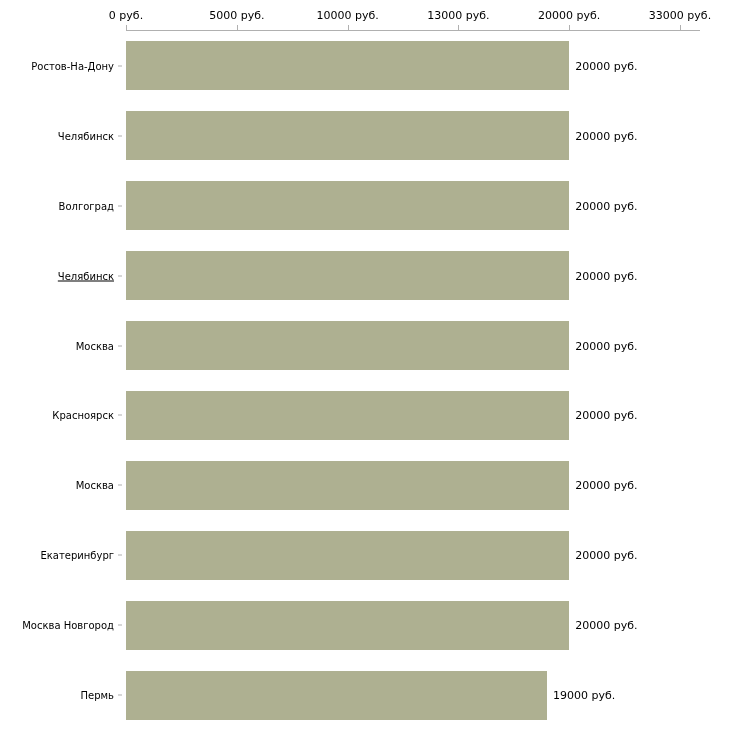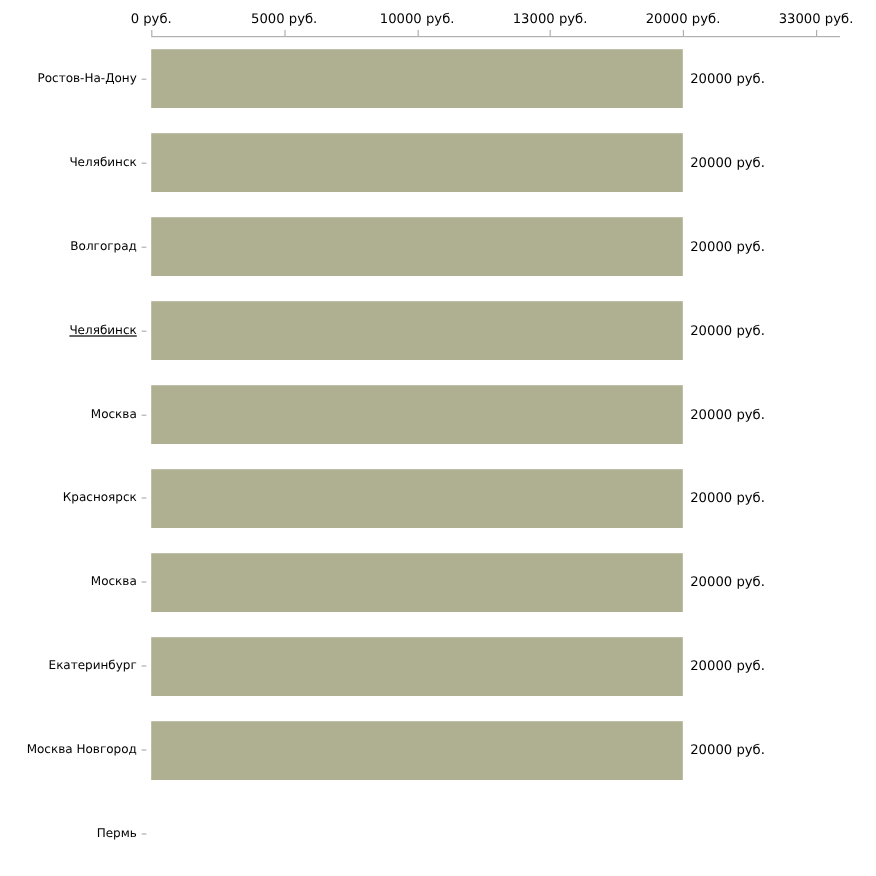--- a/index.html
+++ b/index.html
@@ -181,15 +181,19 @@
         <div class="bar-value" style="left: 443.2px;">20000 руб.</div>
       </div>
       <div class="row" style="top: 499.75px; height: 49px;">
         <div class="bar" style="width: 443.2px; background: rgb(174, 176, 145);"></div>
         <div class="bar-value" style="left: 443.2px;">20000 руб.</div>
       </div>
       <div class="row" style="top: 569.65px; height: 49px;">
         <div class="bar" style="width: 443.2px; background: rgb(174, 176, 145);"></div>
         <div class="bar-value" style="left: 443.2px;">20000 руб.</div>
       </div>
+      <div class="row" style="top: 639.55px; height: 49px;">
+        <div class="bar" style="width: 421.04px; background: rgb(174, 176, 145);"></div>
+        <div class="bar-value" style="left: 421.04px;">19000 руб.</div>
+      </div>
     </div>
 
 </div>
 
 </body></html>

